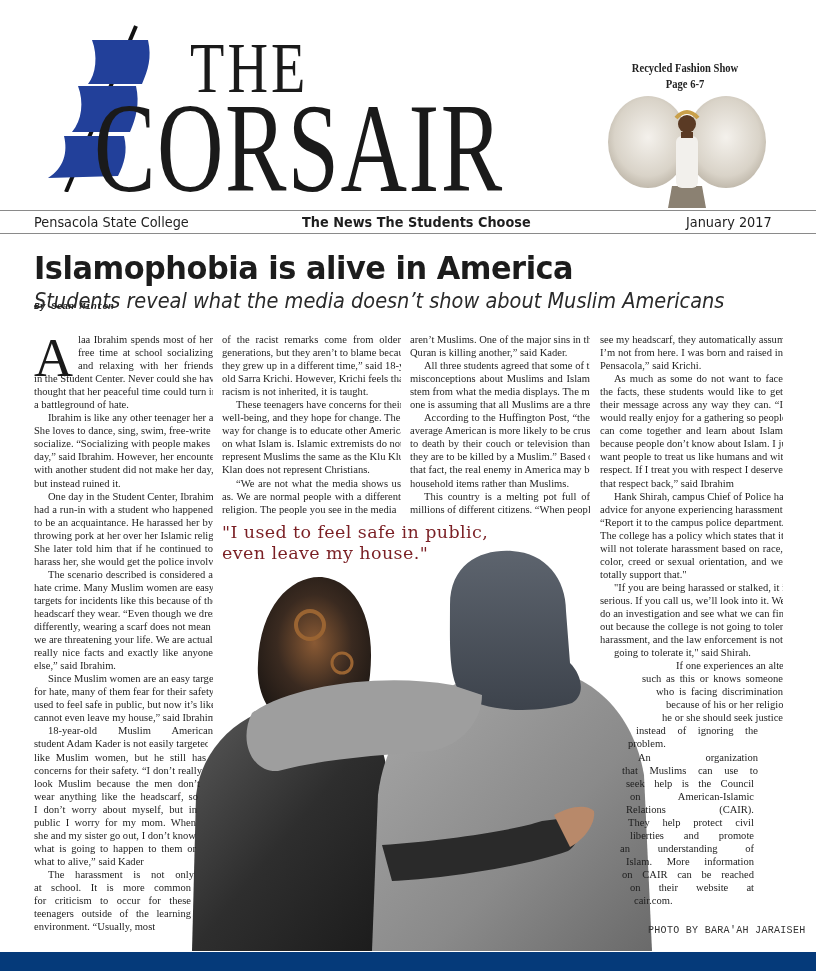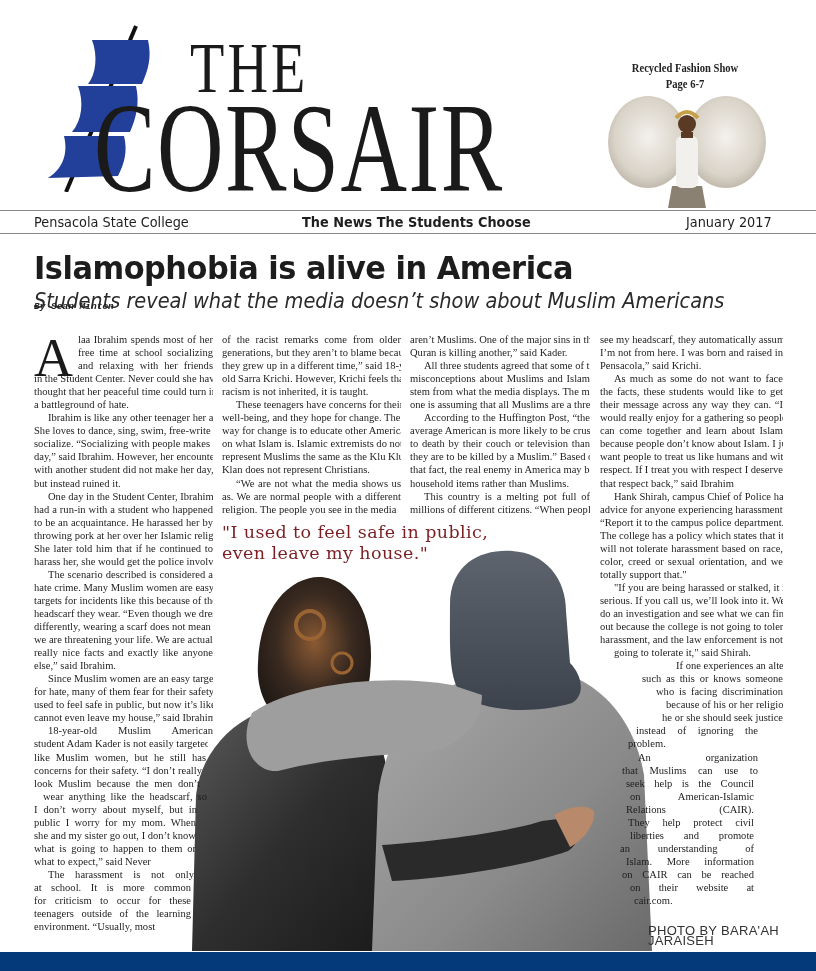--- a/index.html
+++ b/index.html
@@ -32,21 +32,21 @@
   .col3 { left:410px; top:333px; width:180px; }
   .col4 { left:600px; top:333px; width:183px; }
 
   .dropcap { position:absolute; left:34px; top:333px; font-family:"Liberation Serif","DejaVu Serif",serif; font-size:54px; line-height:50px; color:#1a1a1a; }
 
   
   .pullquote { left:222px; top:522px; font-family:"DejaVu Serif","Liberation Serif",serif; font-size:17.5px; line-height:21px; color:#7a1f24; letter-spacing:0.4px; white-space:nowrap; }
 
   
   .photo { left:182px; top:545px; width:470px; height:406px; }
-  .photo-credit { left:648px; top:926px; font-family:Liberation Sans, sans-serif; font-size:13px; line-height:10px; letter-spacing:0.3px; color:#333; text-transform:uppercase; }
+  .photo-credit { left:648px; top:926px; font-family:Liberation Mono, monospace; font-size:10px; line-height:10px; letter-spacing:0.3px; color:#333; text-transform:uppercase; }
 
   .bottom-band { left:0; top:952px; width:816px; height:19px; background:#053a7a; }
 </style>
 </head>
 <body>
 
 <svg class="abs logo" viewBox="0 0 110 170">
   <line x1="92" y1="4" x2="22" y2="170" stroke="#111" stroke-width="4"></line>
   <path d="M48 18 L104 18 C108 36 104 48 98 62 L44 62 C52 52 54 34 48 18 Z" fill="#22409a"></path>
   <path d="M34 64 L92 64 C96 82 92 96 86 110 L28 110 C38 98 40 80 34 64 Z" fill="#22409a"></path>
@@ -162,26 +162,26 @@
     <span class="ln last">else,” said Ibrahim.</span>
     <span class="ln ind">Since Muslim women are an easy target</span>
     <span class="ln">for hate, many of them fear for their safety. “I</span>
     <span class="ln">used to feel safe in public, but now it’s like I</span>
     <span class="ln last">cannot even leave my house,” said Ibrahim.</span>
     <span class="ln ind" style="width: 179px;">18-year-old Muslim American</span>
     <span class="ln" style="width: 174px;">student Adam Kader is not easily targeted</span>
     <span class="ln" style="width: 172px;">like Muslim women, but he still has</span>
     <span class="ln" style="width: 168px;">concerns for their safety. “I don’t really</span>
     <span class="ln" style="width: 166px;">look Muslim because the men don’t</span>
-    <span class="ln" style="width: 164px; margin-left: 9px;">wear anything like the headscarf, so</span>
+    <span class="ln" style="width: 164px;">wear anything like the headscarf, so</span>
     <span class="ln" style="width: 163px;">I don’t worry about myself, but in</span>
     <span class="ln" style="width: 162px;">public I worry for my mom. When</span>
     <span class="ln" style="width: 162px;">she and my sister go out, I don’t know</span>
     <span class="ln" style="width: 162px;">what is going to happen to them or</span>
-    <span class="ln last" style="width: 162px;">what to expect,” said Never</span>
+    <span class="ln last" style="width: 162px;">what to alive,” said Kader</span>
     <span class="ln ind" style="width: 160px;">The harassment is not only</span>
     <span class="ln" style="width: 157px;">at school. It is more common</span>
     <span class="ln" style="width: 157px;">for criticism to occur for these</span>
     <span class="ln" style="width: 157px;">teenagers outside of the learning</span>
     <span class="ln last" style="width: 157px;">environment. “Usually, most</span>
   </div>
 <div class="abs col col2" id="col2">
     <span class="ln">of the racist remarks come from older</span>
     <span class="ln">generations, but they aren’t to blame because</span>
     <span class="ln">they grew up in a different time,” said 18-year-</span>

